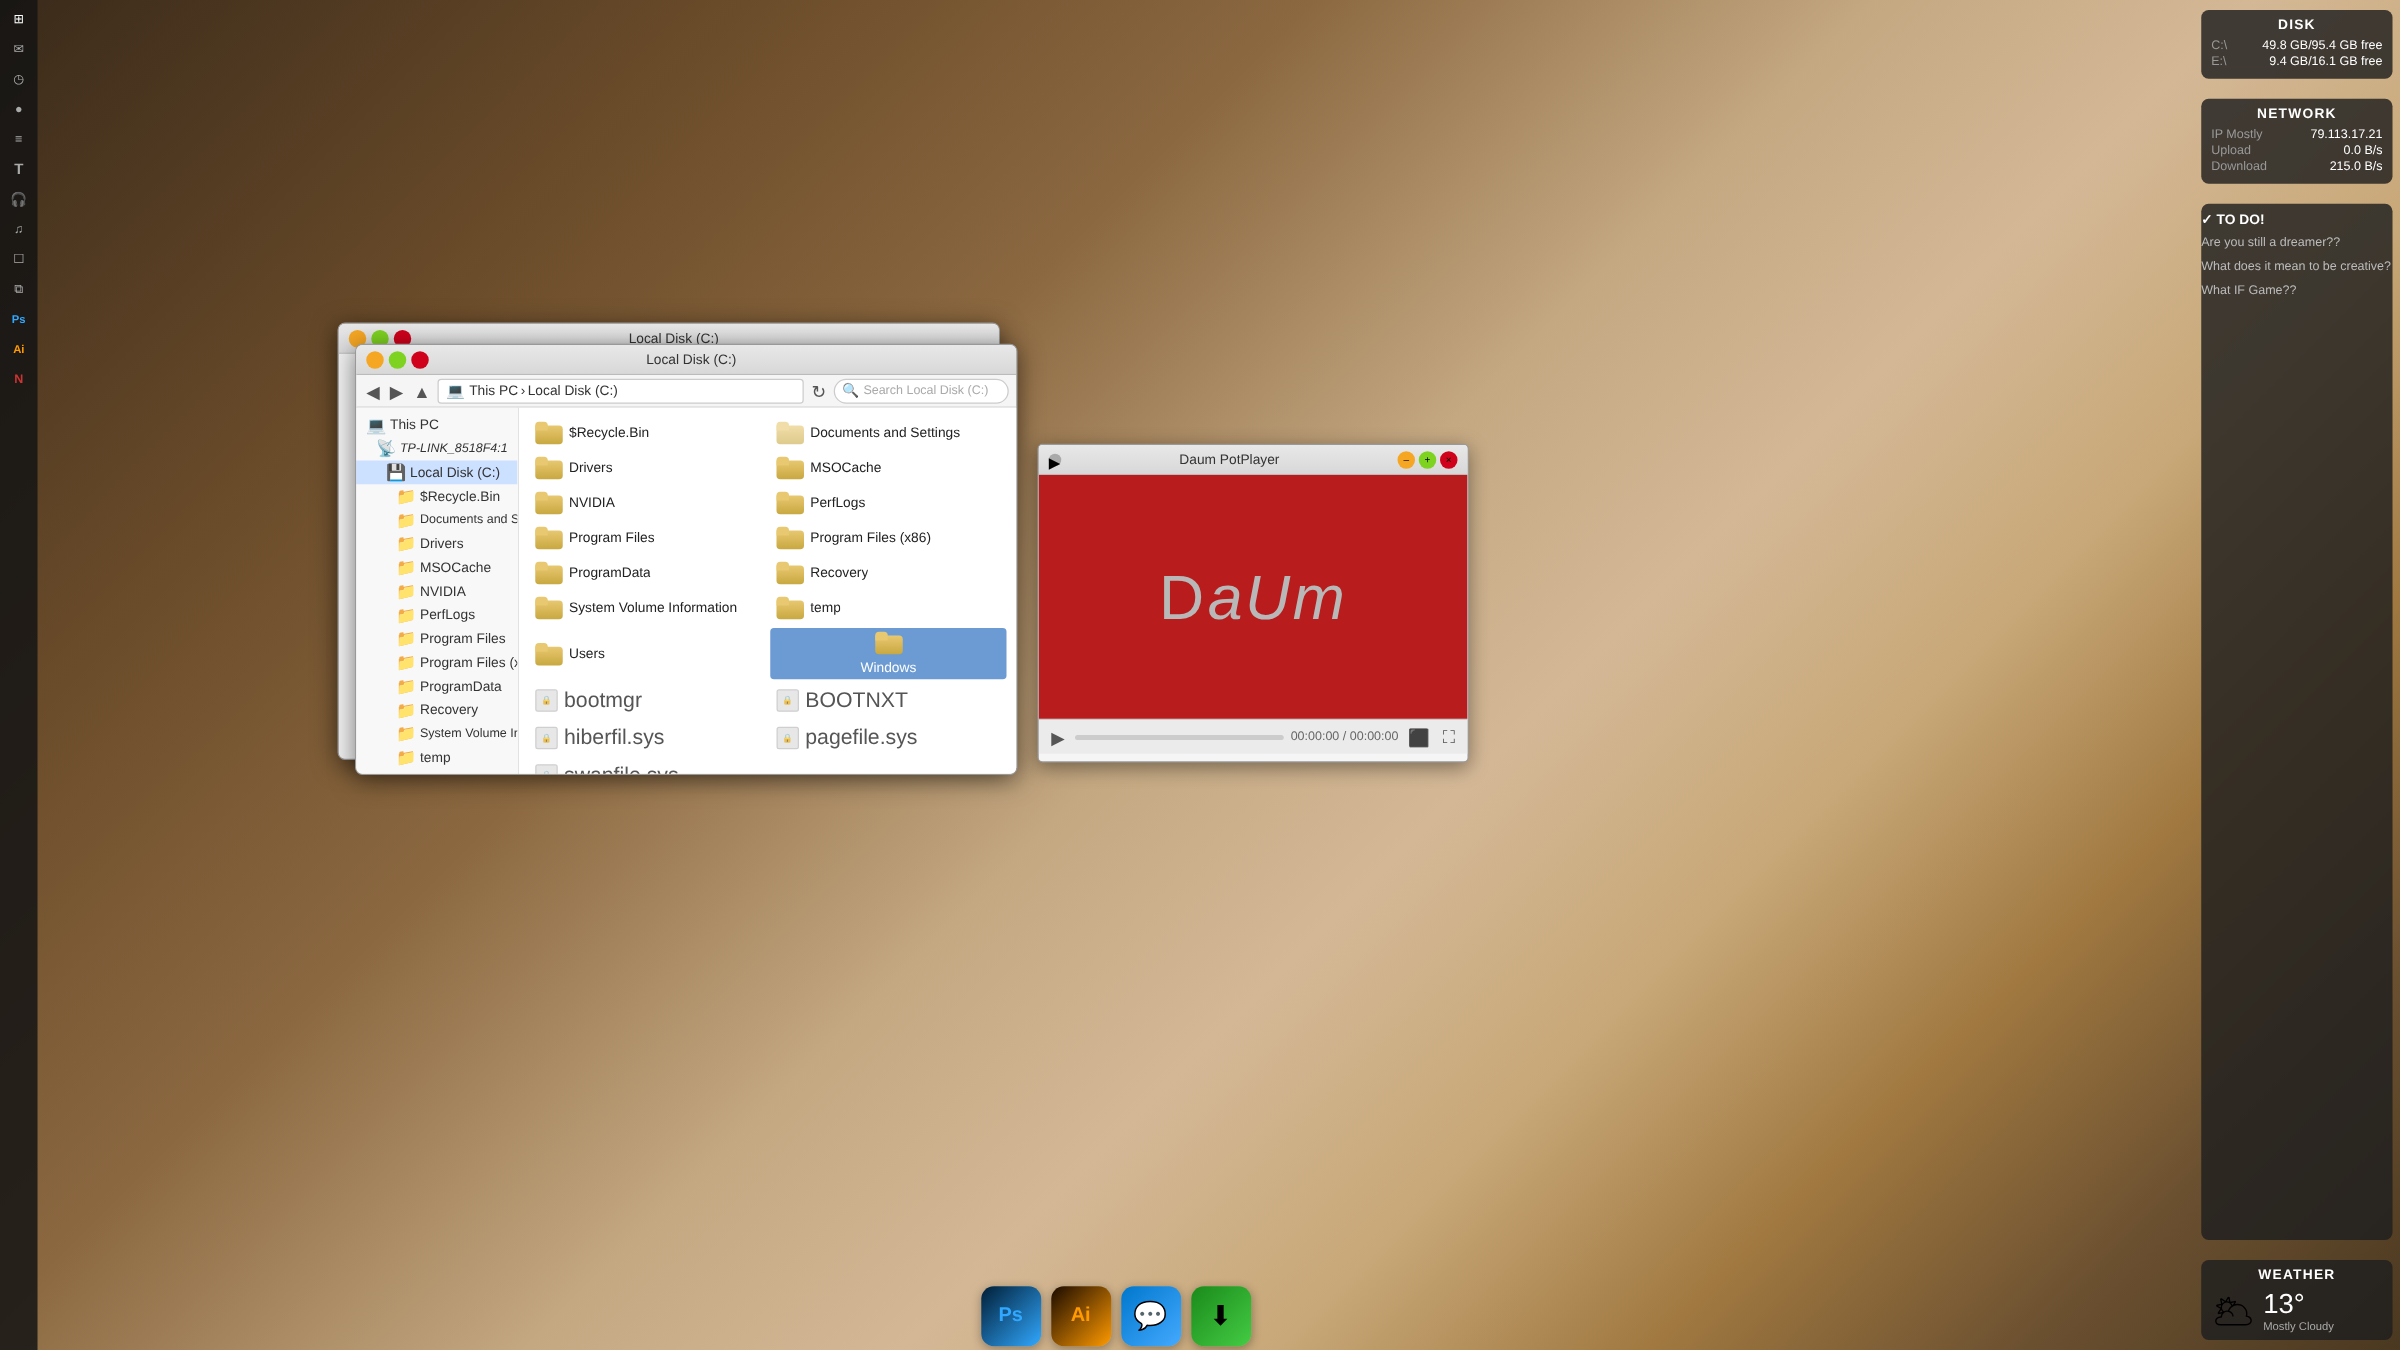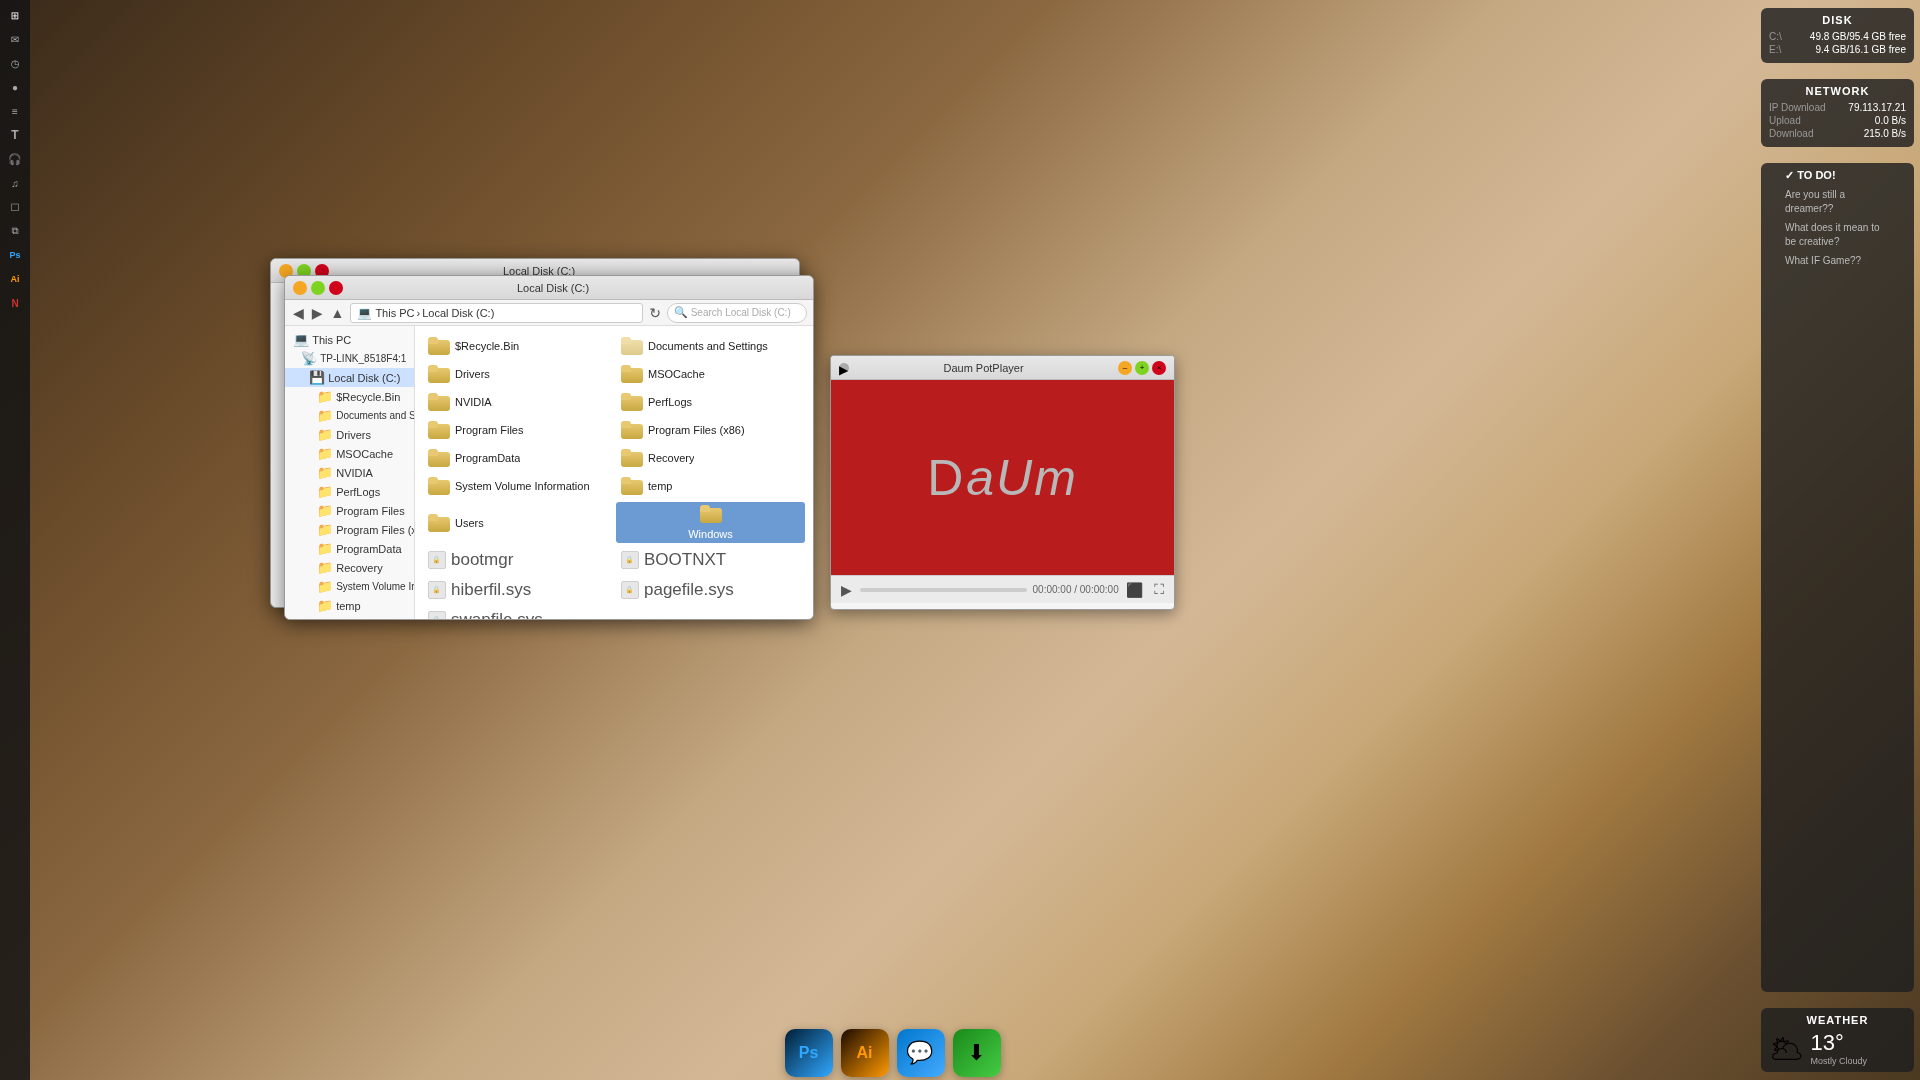--- a/index.html
+++ b/index.html
@@ -86,21 +86,21 @@
       color: #bbb;
       margin-bottom: 2px;
     }
 
     .panel-row .label { color: #999; }
     .panel-row .value { color: #fff; font-weight: 500; }
 
     .todo-section {
       background: rgba(30,30,30,0.82);
       border-radius: 6px;
-      padding: 6px 24px;
+      padding: 6px 0;
       color: #ccc;
       flex: 1;
     }
 
     .todo-title {
       color: #fff;
       font-size: 11px;
       font-weight: bold;
       margin-bottom: 6px;
       display: flex;
@@ -542,21 +542,21 @@
     <div class="panel-row">
       <span class="label">E:\</span>
       <span class="value">9.4 GB/16.1 GB free</span>
     </div>
   </div>
 
 
   <div class="panel-section">
     <div class="panel-title">NETWORK</div>
     <div class="panel-row">
-      <span class="label">IP Download</span>
+      <span class="label">IP Mostly</span>
       <span class="value">79.113.17.21</span>
     </div>
     <div class="panel-row">
       <span class="label">Upload</span>
       <span class="value">0.0 B/s</span>
     </div>
     <div class="panel-row">
       <span class="label">Download</span>
       <span class="value">215.0 B/s</span>
     </div>
@@ -625,21 +625,21 @@
 
   <div class="window-body">
 
     <div class="sidebar-tree">
       <div class="tree-item">
         <span class="tree-icon">💻</span>
         <span>This PC</span>
       </div>
       <div class="tree-item indent1">
         <span class="tree-icon">📡</span>
-        <span style="font-size:10px;">TP-LINK_8518F4:1</span>
+        <span style="font-size:10px;font-style:italic;">TP-LINK_8518F4:1</span>
       </div>
       <div class="tree-item indent2 selected">
         <span class="tree-icon">💾</span>
         <span>Local Disk (C:)</span>
       </div>
       <div class="tree-item indent3">
         <span class="tree-icon folder-icon">📁</span>
         <span>$Recycle.Bin</span>
       </div>
       <div class="tree-item indent3">

